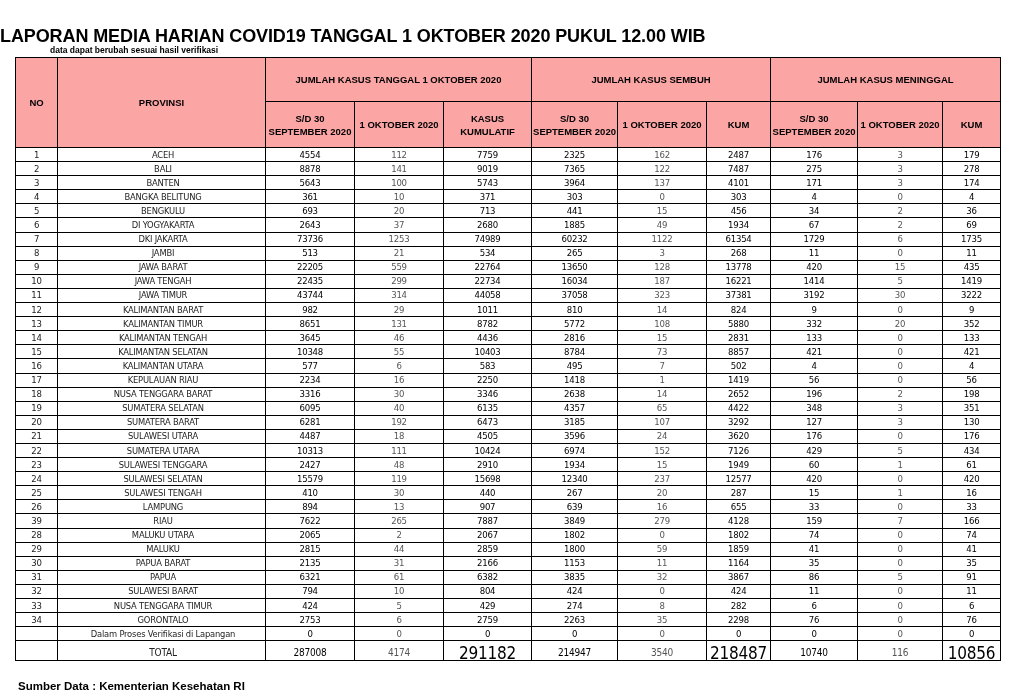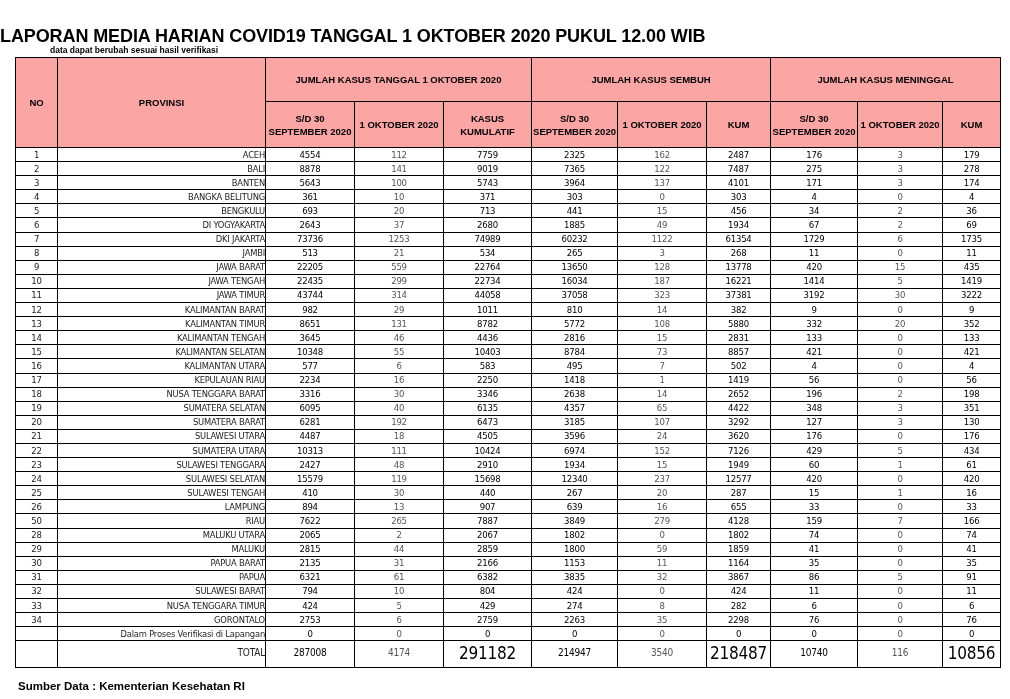--- a/index.html
+++ b/index.html
@@ -6,24 +6,24 @@
   body { width:1010px; height:699px; position:relative; overflow:hidden; font-family:"Liberation Sans", sans-serif; color:#000; }
   .title { position:absolute; top:26px; left:0; width:818px; text-align:left; font-weight:bold; font-size:18px; letter-spacing:-0.1px; }
   .subtitle { position:absolute; top:45px; left:50px; font-weight:bold; font-size:8.5px; }
   table { position:absolute; left:15px; top:57px; border-collapse:collapse; table-layout:fixed; width:985px; }
   th, td { border:1px solid #000; padding:0; overflow:hidden; white-space:nowrap; }
   thead th { background:#fca5a5; font-weight:bold; font-size:9.5px; text-align:center; vertical-align:middle; line-height:13px; border:1.5px solid #000; }
   thead tr.r1 th { height:43px; }
   thead tr.r2 th { height:45px; white-space:normal; }
   tbody td { height:13.1px; font-size:9.5px; line-height:12px; text-align:center; font-family:"DejaVu Sans Condensed","DejaVu Sans", sans-serif; font-stretch:condensed; letter-spacing:-0.2px; }
   tbody td.no { color:#222; }
-  tbody td.prov { text-align:right; padding-left:3px; font-size:9.3px; color:#222; }
+  tbody td.prov { text-align:center; padding-left:3px; font-size:9.3px; color:#222; }
   tbody td.daily { color:#555; }
   tbody td.cum { color:#000; }
-  tbody tr.total td { height:18px; font-size:10px; vertical-align:bottom; padding-bottom:8px; }
+  tbody tr.total td { height:18px; font-size:10px; vertical-align:bottom; padding-bottom:1px; }
   tbody tr.total td.big { font-size:17px; }
   tbody tr.total td.prov { font-size:10px; }
   .footer { position:absolute; left:18px; top:680px; font-weight:bold; font-size:11.5px; font-family:Liberation Sans, sans-serif; font-stretch:condensed; }
 </style>
 </head>
 <body>
 
 <div class="title">LAPORAN MEDIA HARIAN COVID19 TANGGAL 1 OKTOBER 2020 PUKUL 12.00 WIB</div>
 <div class="subtitle">data dapat berubah sesuai hasil verifikasi</div>
 
@@ -206,21 +206,21 @@
         <td class="cum">3222</td>
       </tr>
       <tr>
         <td class="no">12</td>
         <td class="prov">KALIMANTAN BARAT</td>
         <td class="num">982</td>
         <td class="daily">29</td>
         <td class="cum">1011</td>
         <td class="num">810</td>
         <td class="daily">14</td>
-        <td class="cum">382</td>
+        <td class="cum">824</td>
         <td class="num">9</td>
         <td class="daily">0</td>
         <td class="cum">9</td>
       </tr>
       <tr>
         <td class="no">13</td>
         <td class="prov">KALIMANTAN TIMUR</td>
         <td class="num">8651</td>
         <td class="daily">131</td>
         <td class="cum">8782</td>
@@ -394,21 +394,21 @@
         <td class="daily">13</td>
         <td class="cum">907</td>
         <td class="num">639</td>
         <td class="daily">16</td>
         <td class="cum">655</td>
         <td class="num">33</td>
         <td class="daily">0</td>
         <td class="cum">33</td>
       </tr>
       <tr>
-        <td class="no">50</td>
+        <td class="no">39</td>
         <td class="prov">RIAU</td>
         <td class="num">7622</td>
         <td class="daily">265</td>
         <td class="cum">7887</td>
         <td class="num">3849</td>
         <td class="daily">279</td>
         <td class="cum">4128</td>
         <td class="num">159</td>
         <td class="daily">7</td>
         <td class="cum">166</td>

